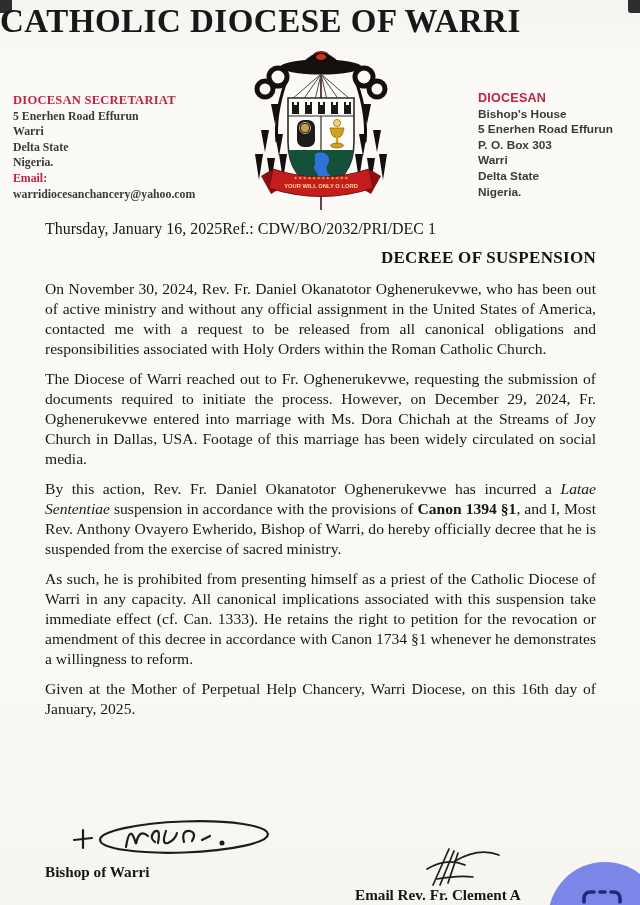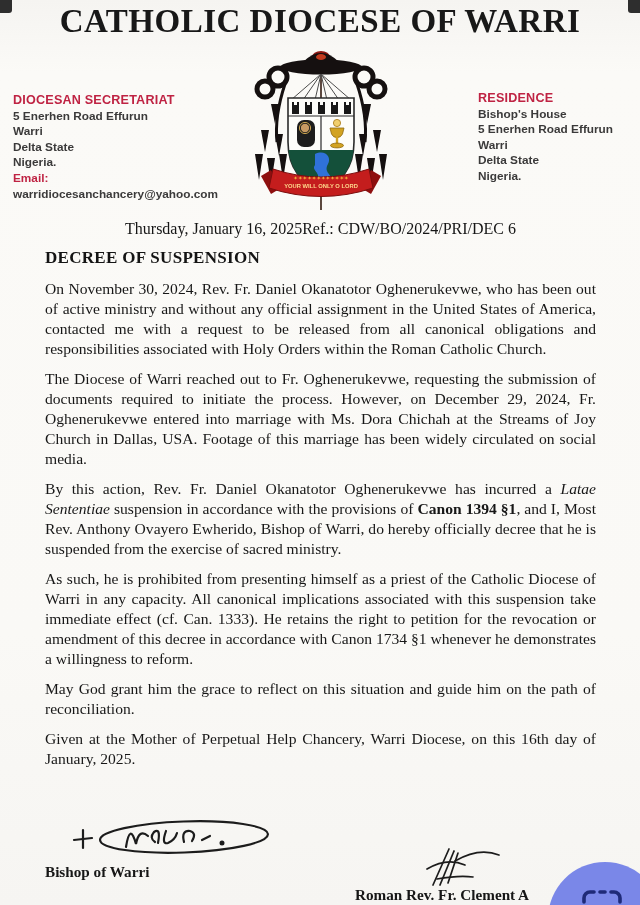--- a/index.html
+++ b/index.html
@@ -16,53 +16,53 @@
   }
   .corner-mark {
     position: absolute; top: 0; width: 12px; height: 13px;
     background: #2e2e2e;
   }
   #corner-left { left: 0; border-bottom-right-radius: 3px; }
   #corner-right { right: 0; border-bottom-left-radius: 3px; }
 
   #doc-title {
     position: absolute; top: 3px; left: 0; right: 0;
-    text-align: center;
+    text-align: left;
     font-family: "Liberation Serif", serif;
     font-weight: 700;
     font-size: 33px;
     letter-spacing: 0.5px;
     color: #181818;
   }
 
   .address-block {
     position: absolute;
     font-family: "Liberation Sans", sans-serif;
     font-weight: 700;
     font-size: 11.8px;
     line-height: 15.6px;
     color: #3b3a3a;
   }
-  #secretariat-block { left: 13px; top: 93px; width: 215px; }
+  #secretariat-block { left: 13px; top: 93px; width: 215px; font-family: Liberation Serif, serif; }
   #residence-block { left: 478px; top: 91px; width: 158px; }
   .address-heading { color: #bf2343; font-size: 12.6px; letter-spacing: 0.2px; }
   .email-label { color: #bf2343; }
   .email-value { font-weight: 700; color: #3b3a3a; }
 
   #crest { position: absolute; left: 231px; top: 42px; }
 
   #letter-body {
     position: absolute; top: 220px; left: 45px; width: 551px;
   }
   #meta-row {
-    display: flex; justify-content: center;
+    display: flex; justify-content: flex-start;
     font-size: 16px; color: #161616;
   }
   #decree-heading {
-    text-align: left;
+    text-align: right;
     font-weight: 700;
     font-size: 17px;
     letter-spacing: 0.3px;
     margin: 10px 0 11px 0;
     color: #141414;
   }
   #decree-paragraphs p {
     font-size: 15.6px;
     line-height: 20px;
     text-align: justify;
@@ -210,42 +210,42 @@
     <g>
       <path d="M40,128 L30,134 L40,152 L50,146 Z" fill="#8e0f0f"></path>
       <path d="M140,128 L150,134 L140,152 L130,146 Z" fill="#8e0f0f"></path>
       <path d="M42,127 Q90,143 138,127 L142,146 Q90,163 38,146 Z" fill="#c41d1d" stroke="#7b0d0d" stroke-width="1"></path>
       <text x="90" y="137.5" text-anchor="middle" font-size="5.5" fill="#f3b33c" font-family="Liberation Sans, sans-serif">✦✦✦✦✦✦✦✦✦✦✦✦</text>
       <text x="90" y="146" text-anchor="middle" font-size="5.8" fill="#ffd98c" font-weight="bold" font-family="Liberation Sans, sans-serif">YOUR WILL ONLY O LORD</text>
     </g>
   </svg>
 
   <div class="address-block" id="residence-block">
-    <div class="address-heading" style="color: rgb(191, 35, 67);">RESIDENCE</div>
+    <div class="address-heading" style="color: rgb(191, 35, 67);">DIOCESAN</div>
     <div>
         <div>Bishop's House</div>
         <div>5 Enerhen Road Effurun</div>
+        <div>P. O. Box 303</div>
         <div>Warri</div>
         <div>Delta State</div>
         <div>Nigeria.</div>
       </div>
   </div>
 
   <div id="letter-body">
     <div id="meta-row">
       <span>Thursday, January 16, 2025</span>
-      <span>Ref.: CDW/BO/2024/PRI/DEC 6</span>
+      <span>Ref.: CDW/BO/2032/PRI/DEC 1</span>
     </div>
     <div id="decree-heading">DECREE OF SUSPENSION</div>
     <div id="decree-paragraphs">
         <p><span>On November 30, 2024, Rev. Fr. Daniel Okanatotor Oghenerukevwe, who has been out of active ministry and without any official assignment in the United States of America, contacted me with a request to be released from all canonical obligations and responsibilities associated with Holy Orders within the Roman Catholic Church.</span></p>
         <p><span>The Diocese of Warri reached out to Fr. Oghenerukevwe, requesting the submission of documents required to initiate the process. However, on December 29, 2024, Fr. Oghenerukevwe entered into marriage with Ms. Dora Chichah at the Streams of Joy Church in Dallas, USA. Footage of this marriage has been widely circulated on social media.</span></p>
         <p><span>By this action, Rev. Fr. Daniel Okanatotor Oghenerukevwe has incurred a </span><span class="italic">Latae Sententiae</span><span> suspension in accordance with the provisions of </span><span class="bold">Canon 1394 §1</span><span>, and I, Most Rev. Anthony Ovayero Ewherido, Bishop of Warri, do hereby officially decree that he is suspended from the exercise of sacred ministry.</span></p>
         <p><span>As such, he is prohibited from presenting himself as a priest of the Catholic Diocese of Warri in any capacity. All canonical implications associated with this suspension take immediate effect (cf. Can. 1333). He retains the right to petition for the revocation or amendment of this decree in accordance with Canon 1734 §1 whenever he demonstrates a willingness to reform.</span></p>
-        <p><span>May God grant him the grace to reflect on this situation and guide him on the path of reconciliation.</span></p>
         <p><span>Given at the Mother of Perpetual Help Chancery, Warri Diocese, on this 16th day of January, 2025.</span></p>
       </div>
   </div>
 
   <div id="bishop-sig-block">
     <svg id="bishop-sig-image" width="220" height="44" viewBox="0 0 220 44">
       <g fill="none" stroke="#1c1c1c" stroke-width="2.2" stroke-linecap="round">
         <line x1="14" y1="24" x2="32" y2="22"></line>
         <line x1="23" y1="14" x2="23" y2="32"></line>
         <ellipse cx="124" cy="21" rx="84" ry="15.5" transform="rotate(-2 124 21)"></ellipse>
@@ -260,21 +260,21 @@
     <svg id="witness-sig-image" width="120" height="42" viewBox="0 0 120 42">
       <g fill="none" stroke="#1c1c1c" stroke-width="1.7" stroke-linecap="round">
         <path d="M30,40 L46,4"></path>
         <path d="M37,40 L51,6"></path>
         <path d="M45,38 L55,8"></path>
         <path d="M24,24 Q44,12 62,20"></path>
         <path d="M52,16 Q76,2 96,10"></path>
         <path d="M34,34 Q56,30 70,32"></path>
       </g>
     </svg>
-    <div class="sig-name">Roman Rev. Fr. Clement A</div>
+    <div class="sig-name">Email Rev. Fr. Clement A</div>
   </div>
 
   <div id="fab" style="background: rgb(122, 135, 232);">
     <svg id="fab-icon" width="52" height="52" viewBox="0 0 52 52">
       <g fill="none" stroke="#1f2a78" stroke-width="3.6" stroke-linecap="round">
         <path d="M6,16 V12 A6,6 0 0 1 12,6 H16"></path>
         <path d="M22,6 H27"></path>
         <path d="M33,6 H36 A6,6 0 0 1 42,12 V16"></path>
         <path d="M6,24 V30"></path>
         <path d="M42,24 V30"></path>

